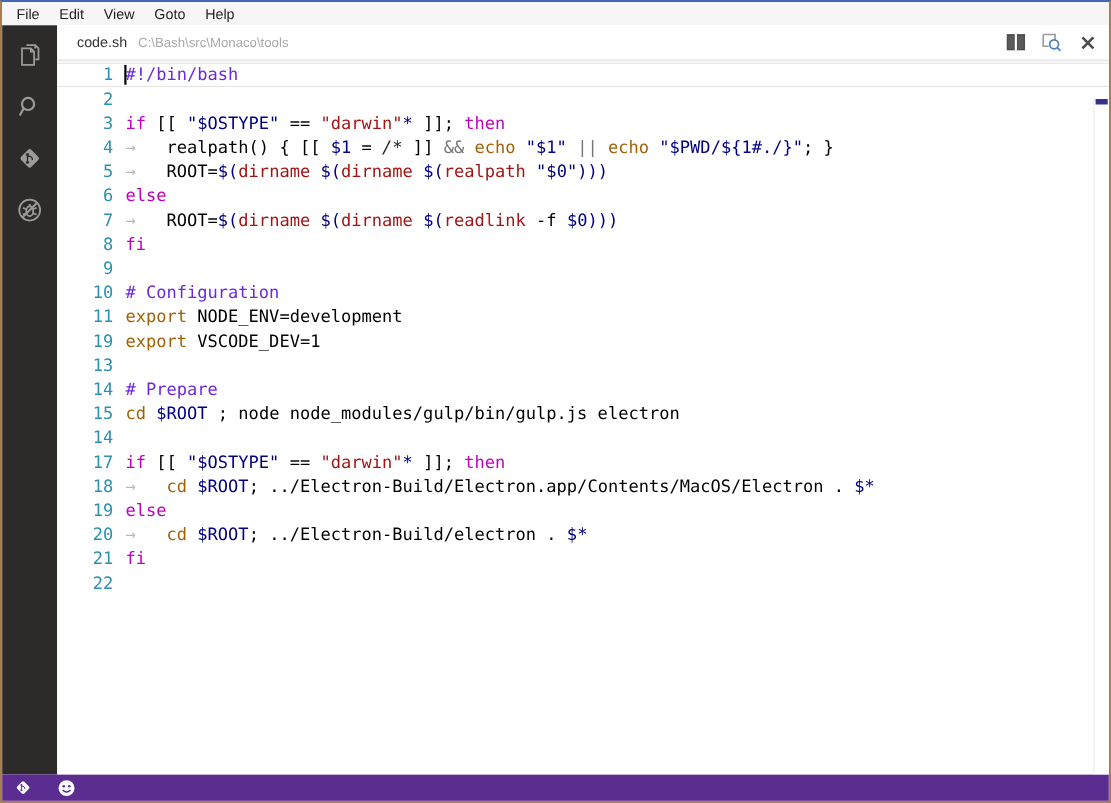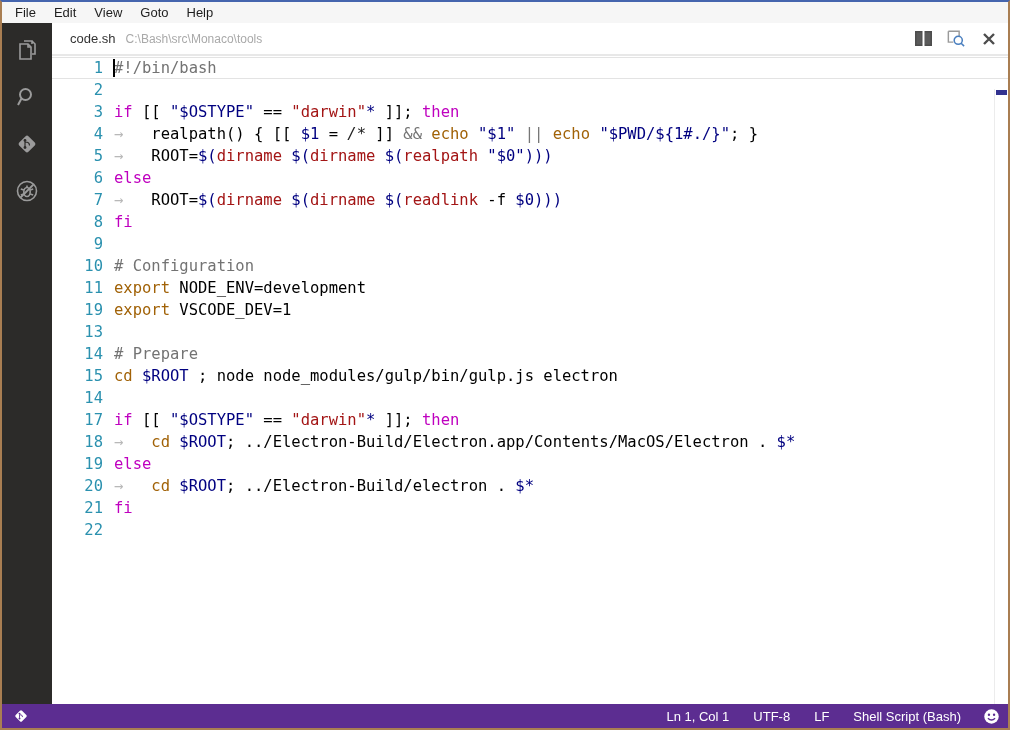--- a/index.html
+++ b/index.html
@@ -52,21 +52,21 @@
   }
   .line { display:flex; height:22px; white-space:pre; }
   .line.current { border-top:1px solid #e3e3e3; border-bottom:1px solid #e3e3e3; height:22px; line-height:20px; }
   .ln {
     flex:0 0 62px; text-align:right; padding-right:11px;
     color:#2b91af;
   }
   .code { position:relative; flex:1 1 auto; color:#000; }
   .cursor { position:absolute; left:-1px; top:1px; width:2px; height:18px; background:#000; }
   .t-d   { color:#000000; }
-  .t-cmt { color:#737373; }
+  .t-cmt { color:#6d28d9; }
   .t-kw  { color:#bf00bf; }
   .t-cmd { color:#a16207; }
   .t-var { color:#000080; }
   .t-str { color:#a31515; }
   .t-op  { color:#767676; }
   .t-tab { color:#b8b8b8; }
   .t-glob{ color:#000080; font-style:italic; }
   .t-re  { color:#1e1e1e; font-style:italic; }
   
   .vscroll {
@@ -198,26 +198,20 @@
     <span class="sb-left">
       <span class="sb-smiley">
         <svg width="18" height="18" viewBox="0 0 24 24">
           <rect x="6" y="6" width="12" height="12" rx="2" transform="rotate(45 12 12)" fill="#ffffff"></rect>
           <circle cx="10" cy="8.8" r="1.3" fill="#5c2d91"></circle>
           <circle cx="10" cy="15.2" r="1.3" fill="#5c2d91"></circle>
           <path d="M10 9.8 v4.6 M10.5 10.2 q3.6 0 3.6 3.2" stroke="#5c2d91" stroke-width="1.2" fill="none"></path>
         </svg>
       </span>
     </span>
-    <span class="sb-right">
-        <span class="sb-item">Ln 1, Col 1</span>
-        <span class="sb-item">UTF-8</span>
-        <span class="sb-item">LF</span>
-        <span class="sb-item">Shell Script (Bash)</span>
-      </span>
     <span class="sb-smiley" style="margin-left:22px;">
       <svg width="17" height="17" viewBox="0 0 20 20">
         <circle cx="10" cy="10" r="8.5" fill="#ffffff"></circle>
         <circle cx="7" cy="8" r="1.4" fill="#5c2d91"></circle>
         <circle cx="13" cy="8" r="1.4" fill="#5c2d91"></circle>
         <path d="M5.8 12 q4.2 4.2 8.4 0" stroke="#5c2d91" stroke-width="1.6" fill="none"></path>
       </svg>
     </span>
   </div>
 </div>

